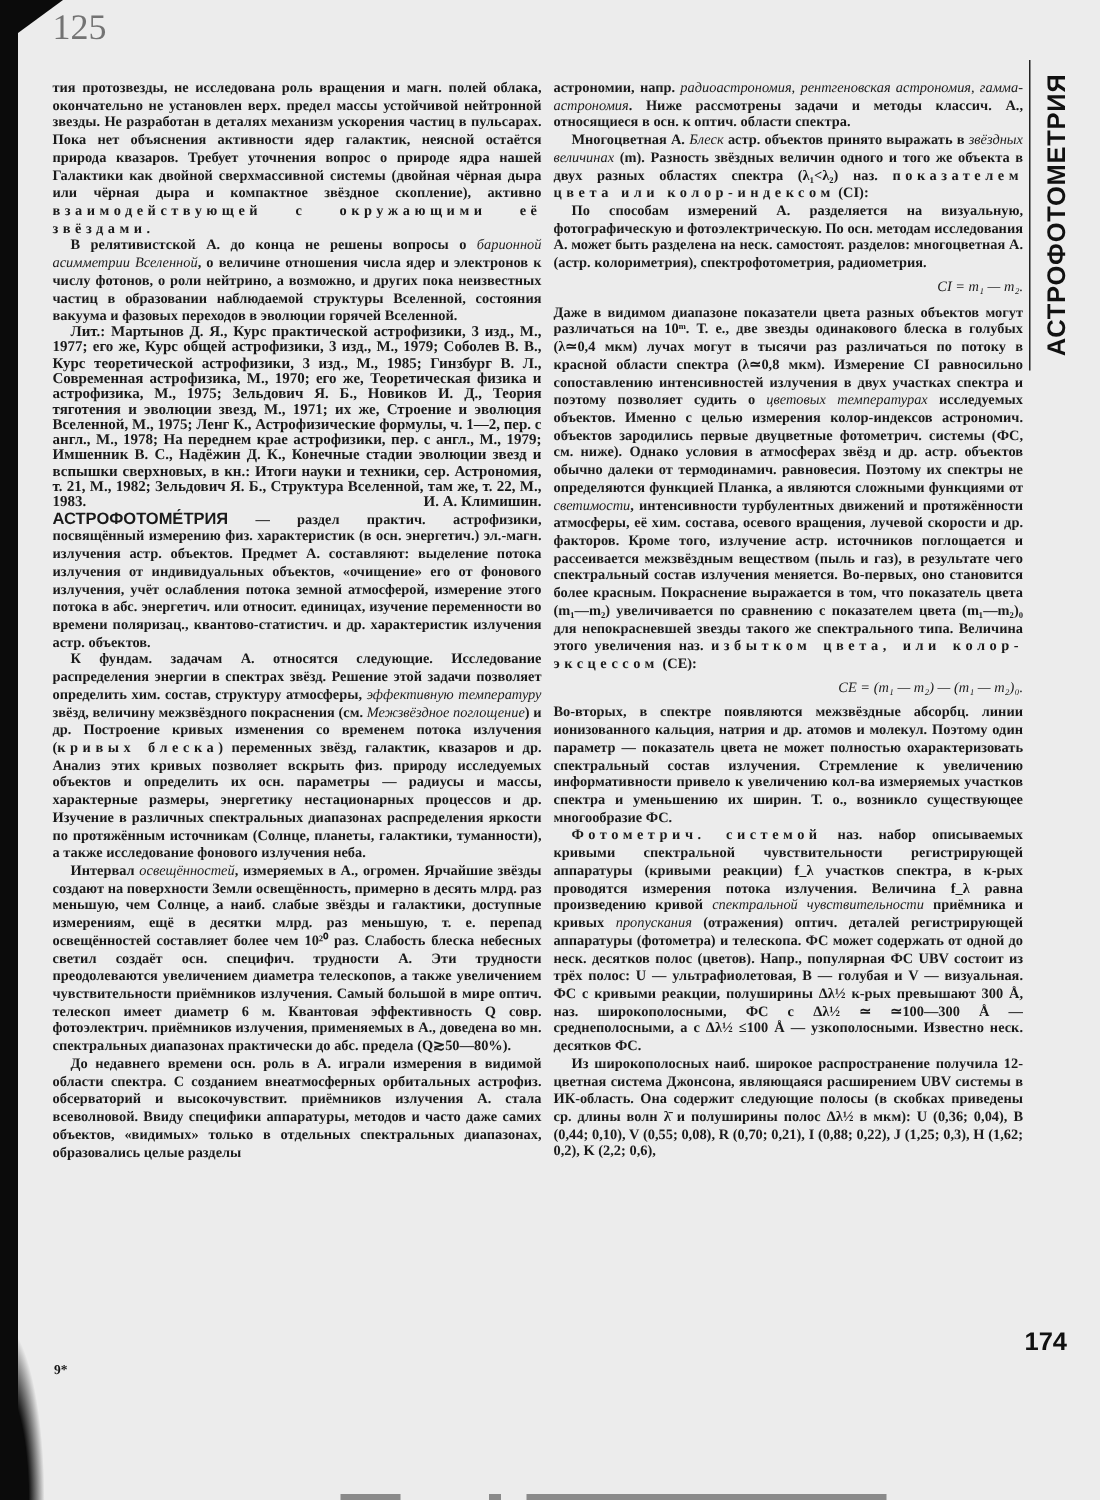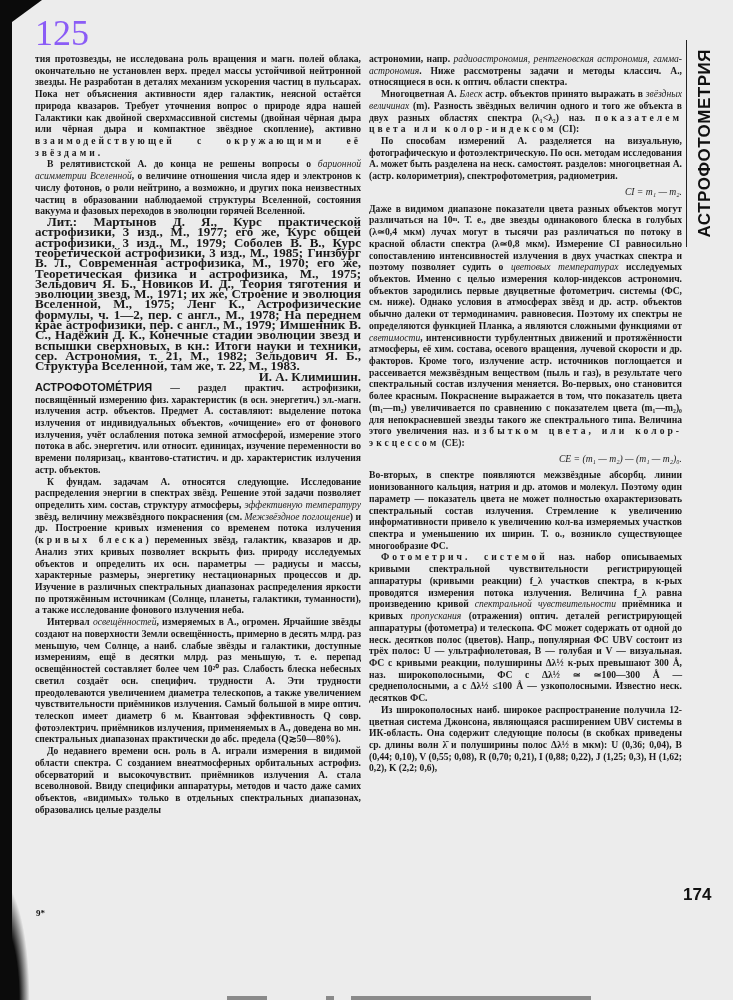--- a/index.html
+++ b/index.html
@@ -15,37 +15,37 @@
   }
   .binding-flare {
     position: absolute; left: 0; top: 880px; width: 30px; height: 120px;
     background: radial-gradient(ellipse at 0% 100%, #0b0b0b 45%, rgba(11,11,11,0) 70%);
   }
   .page-corner {
     position: absolute; left: 12px; top: 0; width: 30px; height: 22px;
     background: #0b0b0b; clip-path: polygon(0 0, 100% 0, 0 100%);
   }
   .page-number-top {
-    position: absolute; left: 35px; top: 16px;
-    font-family: "Liberation Serif", serif; font-size: 36px; line-height: 34px;
-    color: #8b5cf6;
+    position: absolute; left: 35px; top: 2px;
+    font-family: "Liberation Serif", serif; font-size: 24px; line-height: 34px;
+    color: #737373;
   }
   .col {
     position: absolute; top: 39px;
     font-size: 9.6px; line-height: 11.72px; text-align: justify;
     font-family: "Liberation Serif", serif; font-weight: bold;
     color: #1a1a1a;
     margin-top: 14px;
   }
   .col-left { left: 35px; width: 326px; }
   .col-right { left: 369px; width: 313px; }
   .col p { margin: 0; text-indent: 0; }
   .col p.ind { text-indent: 12px; }
   .col p.lit {
-    font-size: 13px; line-height: 10.3px; text-indent: 12px;
+    font-size: 10px; line-height: 10.3px; text-indent: 12px;
   }
   .sp { letter-spacing: 3px; }
   .it { font-style: italic; font-weight: normal; }
   .headword { font-family: Liberation Sans, sans-serif; font-weight: bold; font-size: 11px; }
   .formula {
     text-align: right; font-style: italic; margin: 4px 0 5px 0; font-weight: normal;
   }
   .signature { float: right; }
   .side-rule {
     position: absolute; left: 686px; top: 40px; width: 1px; height: 207px; background: #222;

